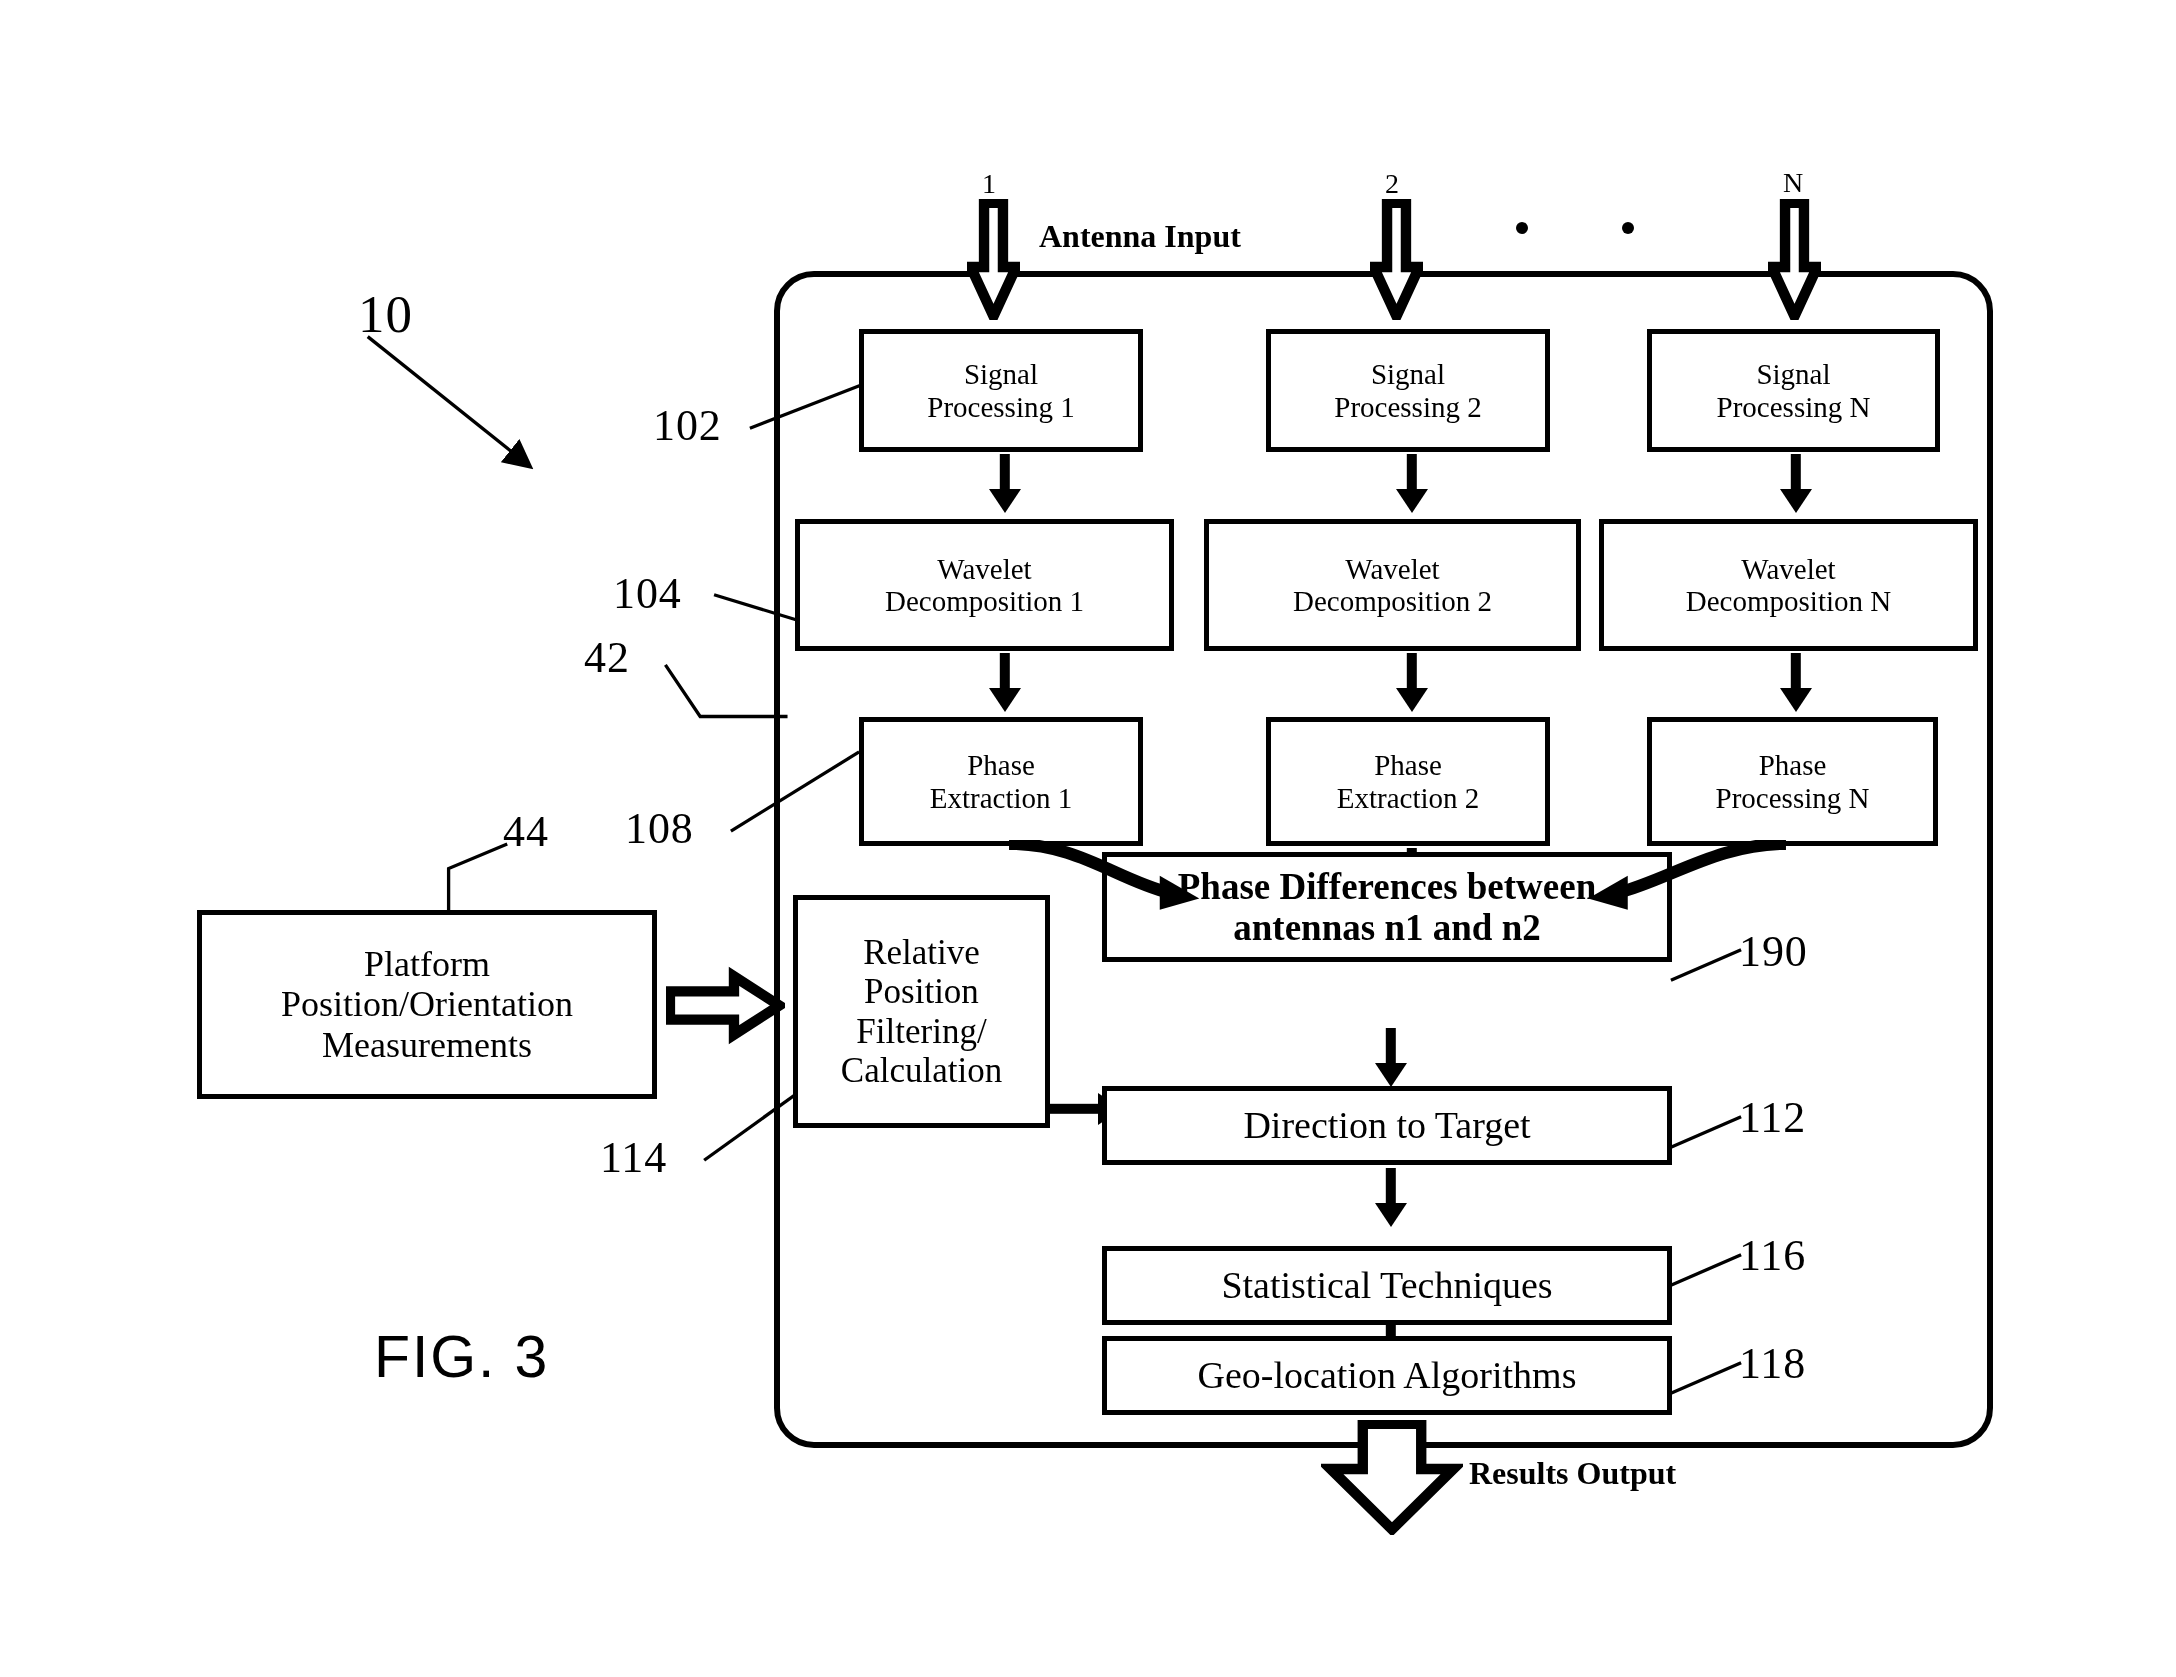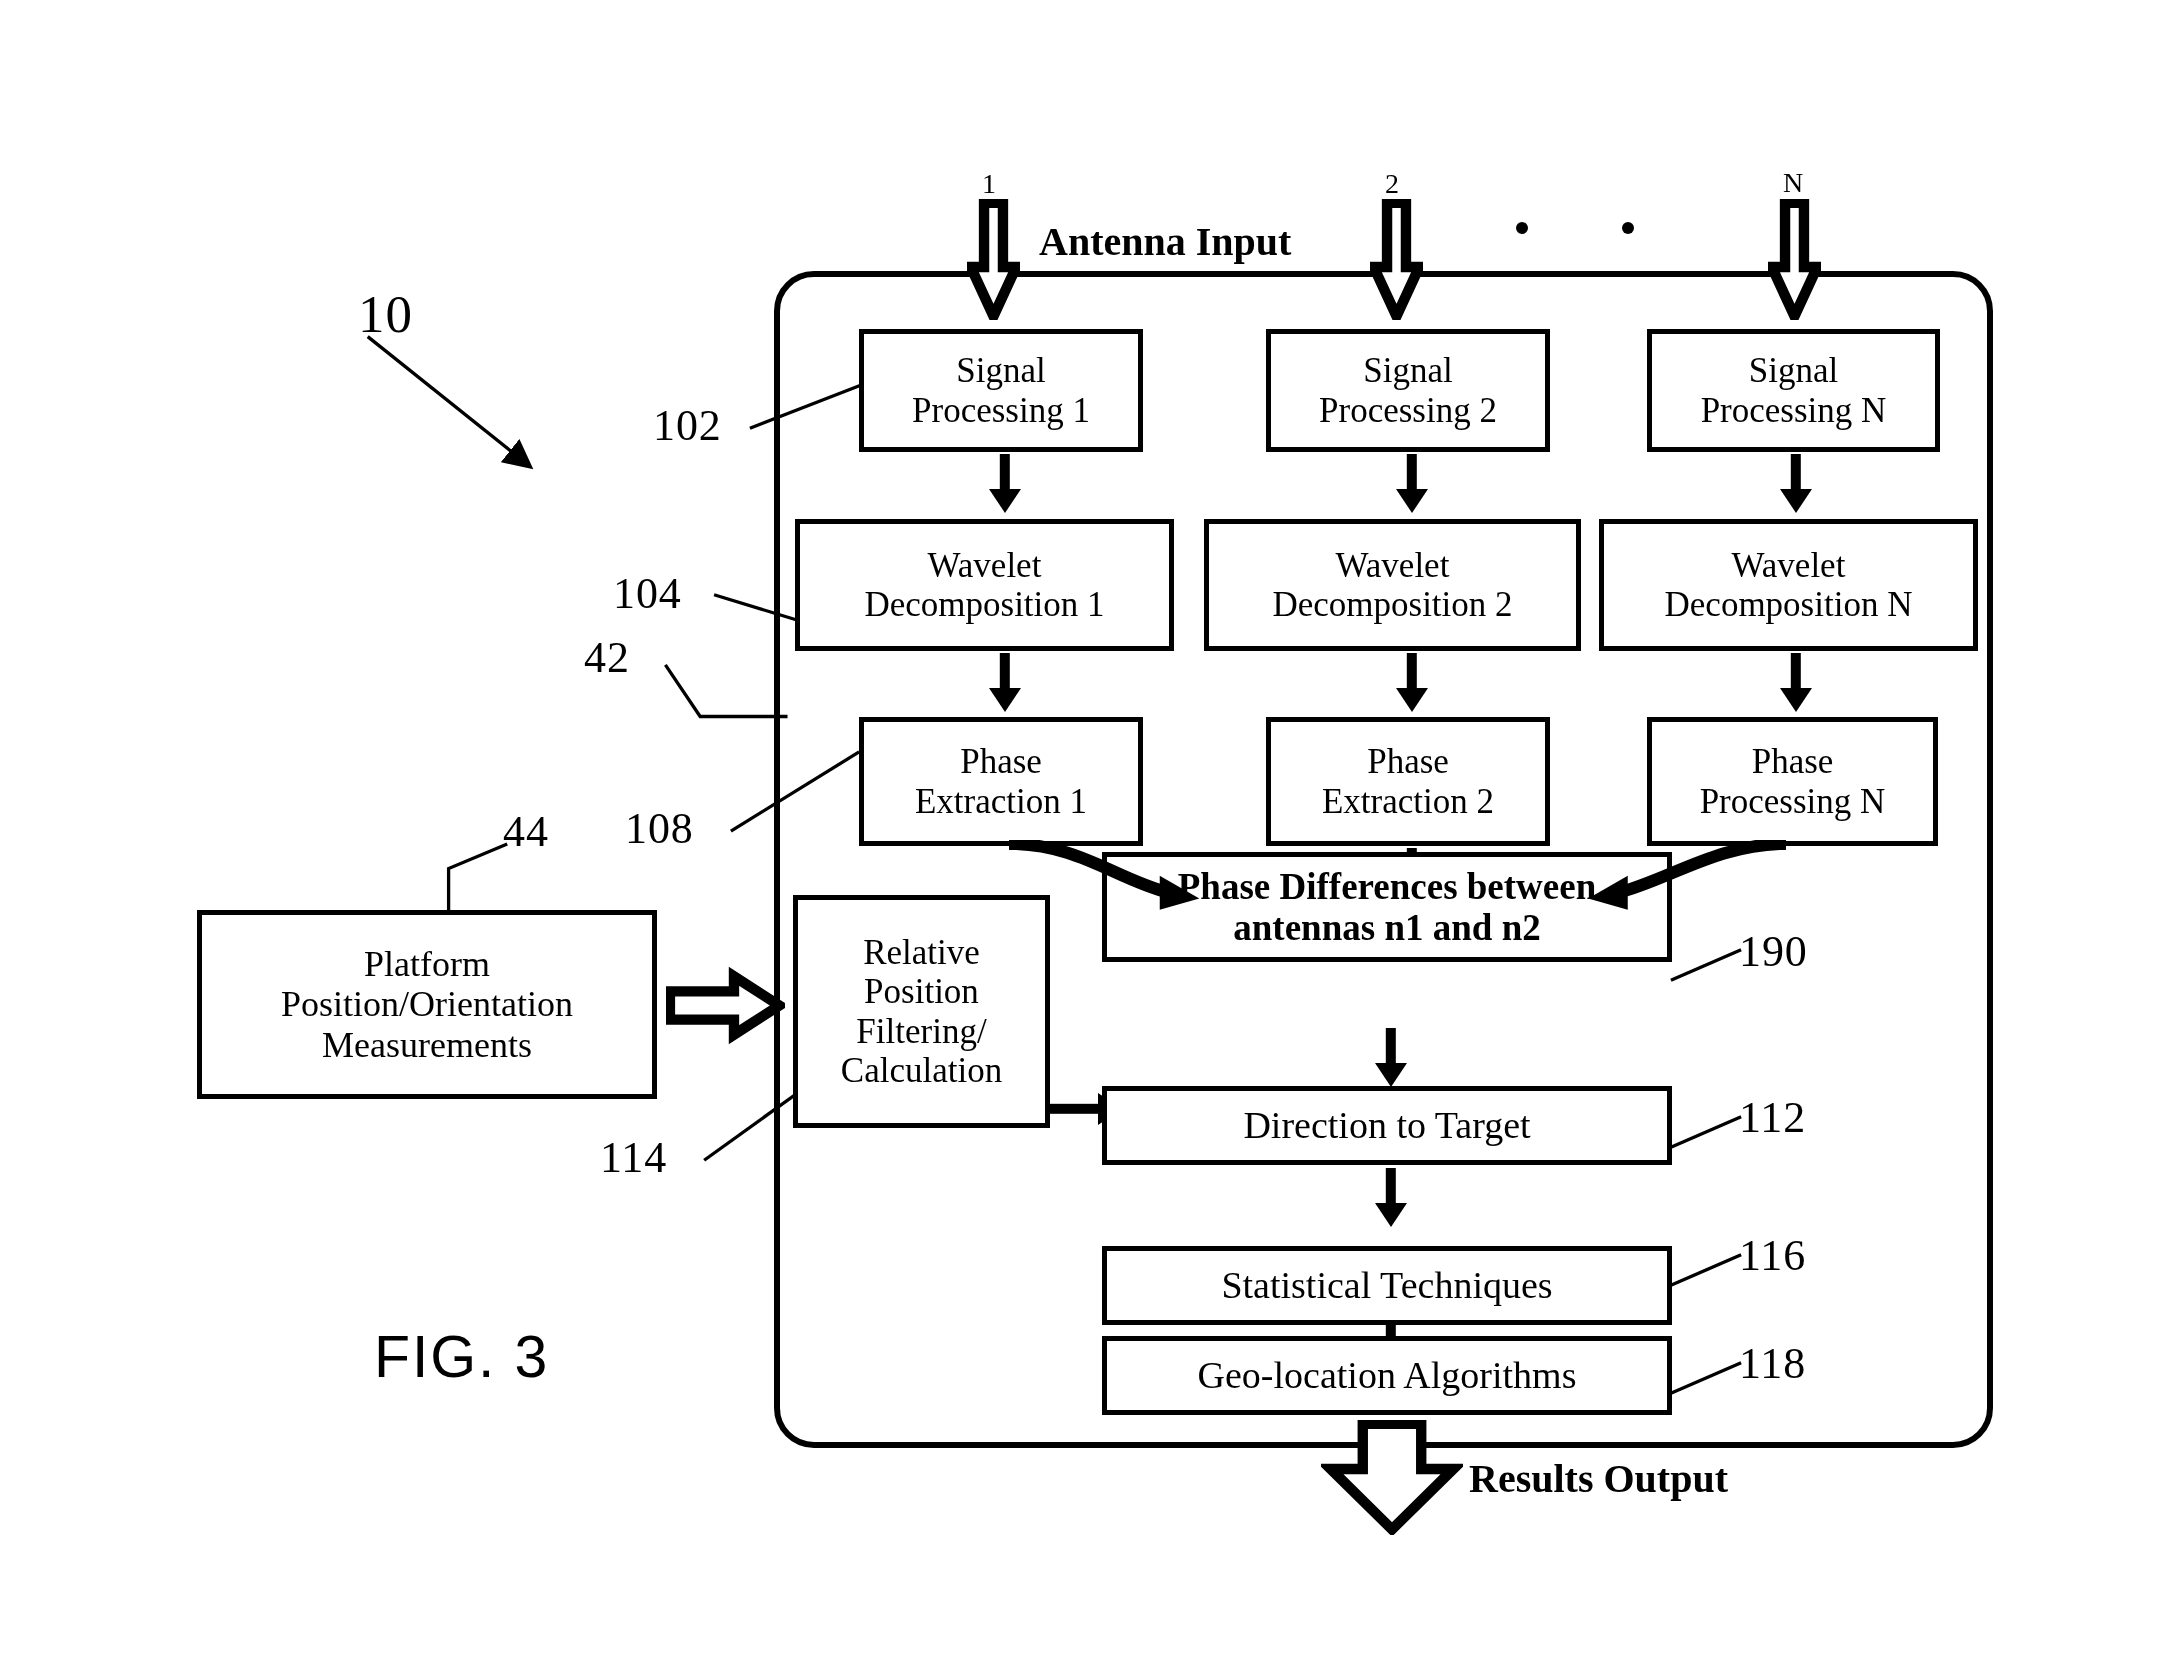--- a/index.html
+++ b/index.html
@@ -29,21 +29,21 @@
   
   .pbox {
     position: absolute;
     border: 5.7px solid #000;
     background: #fff;
     display: flex;
     align-items: center;
     justify-content: center;
     text-align: center;
     line-height: 1.12;
-    font-size: 35px;
+    font-size: 29px;
     padding: 1.9px 5.7px;
     z-index: 5;
   }
   .pbox .l { display: block; white-space: nowrap; }
 
   
   .varrow {
     position: absolute;
     z-index: 4;
   }
@@ -92,21 +92,21 @@
     letter-spacing: 0.9px;
     z-index: 7;
     white-space: nowrap;
   }
   .leader { position: absolute; z-index: 3; }
 
   
   .callout {
     position: absolute;
     font-weight: bold;
-    font-size: 40px;
+    font-size: 32px;
     white-space: nowrap;
     z-index: 7;
     text-align: center;
   }
   .figlabel {
     position: absolute;
     font-family: "Liberation Sans", sans-serif;
     font-size: 59px;
     letter-spacing: 1.9px;
     white-space: nowrap;

